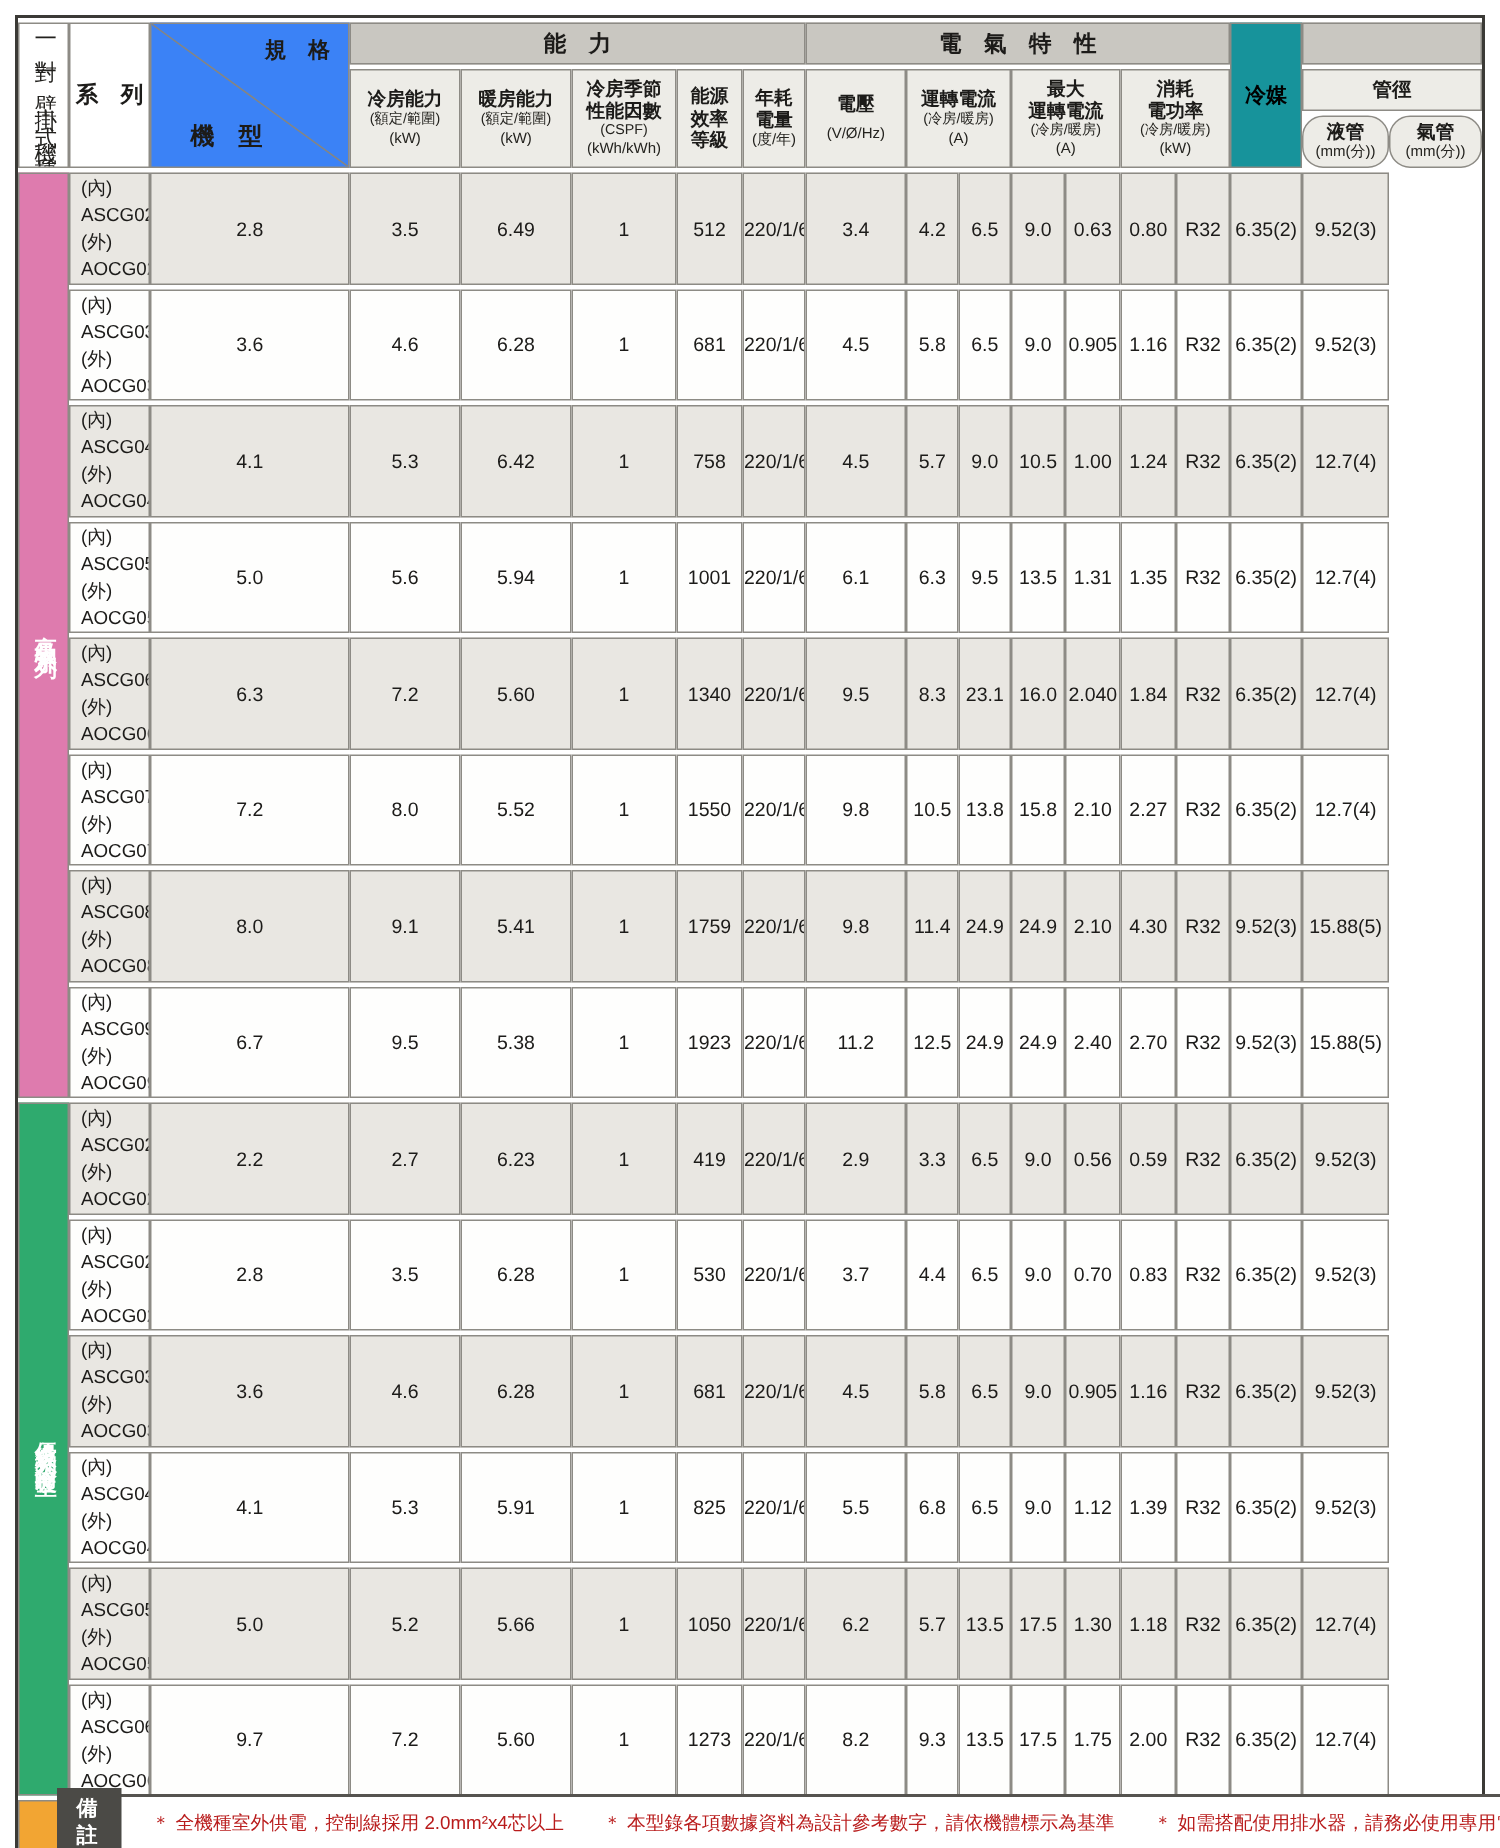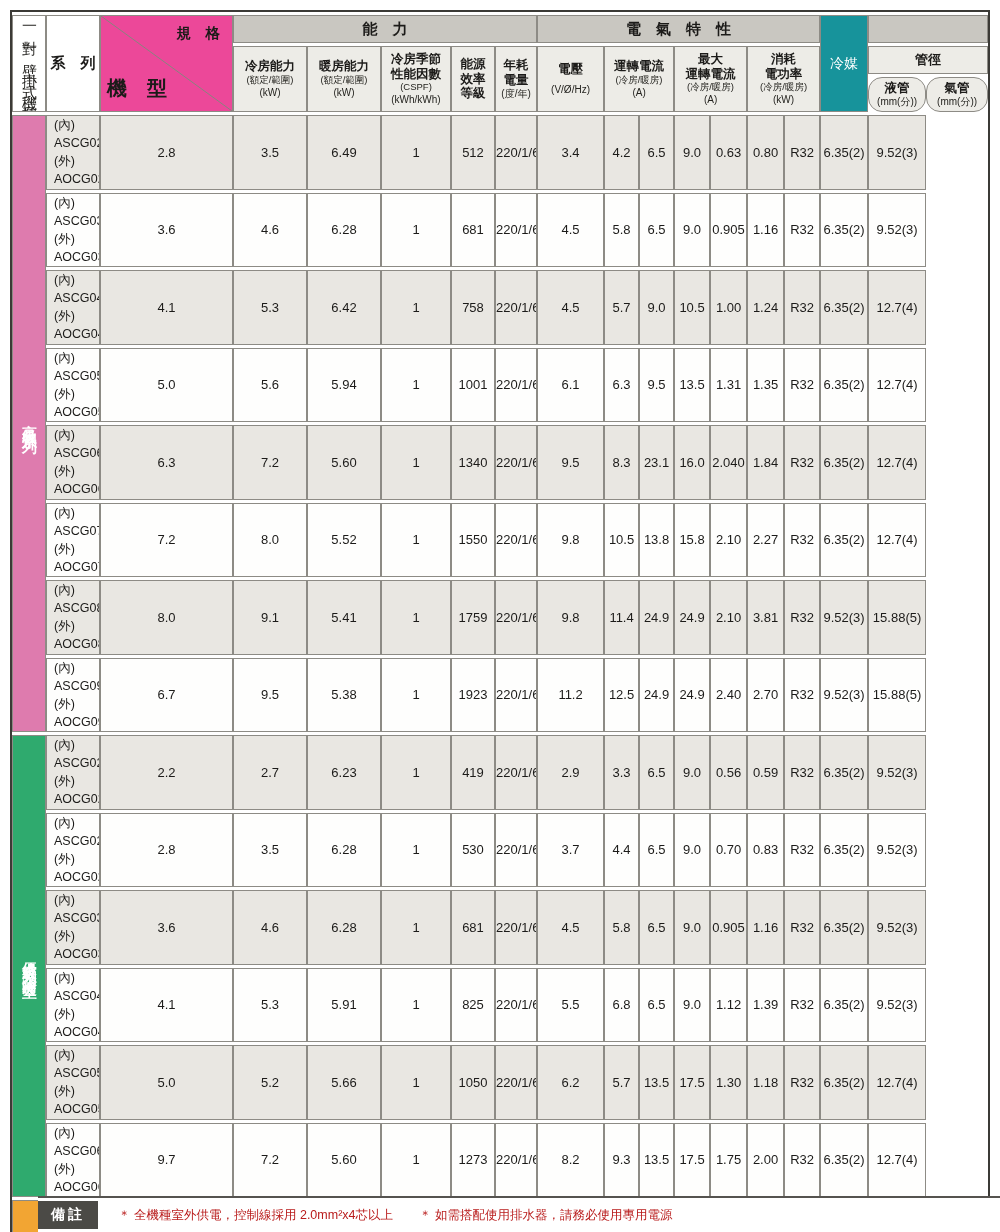--- a/index.html
+++ b/index.html
@@ -19,26 +19,26 @@
   tbody td{height:47px;}
   
   .band{background:#c9c7c1;font-size:15px;font-weight:700;text-align:center;margin-left:48px;}
   .empty-band{background:#c9c7c1;}
   .sub{background:#edece7;text-align:center;}
   .sub .t{font-size:12.5px;line-height:1.18;white-space:pre-line;font-weight:600;}
   .sub .s1{font-size:9.5px;line-height:1.25;color:#24231f;}
   .sub .s2{font-size:10px;line-height:1.3;color:#24231f;}
   .sub .gap{height:6px;}
   .series-h{background:#ffffff;font-size:15px;font-weight:700;text-align:center;}
-  .refrigerant-h{background:#17939b;color:#ffffff;font-size:14px;font-weight:400;text-align:center;}
+  .refrigerant-h{background:#17939b;color:#000000;font-size:14px;font-weight:700;text-align:center;}
   .pipe-h{background:#edece7;font-size:13px;font-weight:700;text-align:center;}
-  .diag-cell{background:#ec4899;position:relative;text-decoration:underline;}
+  .diag-cell{background:#3b82f6;position:relative;text-decoration:underline;}
   .diag-cell svg{position:absolute;left:0;top:0;width:100%;height:100%;}
   .diag-spec{position:absolute;top:8px;right:12px;font-size:14.5px;font-weight:600;}
-  .diag-model{position:absolute;bottom:9px;left:6px;font-size:20px;font-weight:600;}
+  .diag-model{position:absolute;bottom:9px;left:26px;font-size:16px;font-weight:600;}
   
   .vert-label-cell{background:#ffffff;text-align:center;}
   .vert-text{writing-mode:vertical-rl;letter-spacing:11px;font-size:15px;display:inline-block;color:#22211e;}
   
   .series-band{text-align:center;}
   .series-vert{writing-mode:vertical-rl;display:inline-block;color:#ffffff;font-weight:700;font-size:15px;letter-spacing:5px;}
   .series-vert.long{letter-spacing:3px;font-size:14.5px;}
   
   tr.stripe td{background:#e9e7e2;}
   tr.plain td{background:#fefefd;}
@@ -295,21 +295,21 @@
           <td class="val">9.1</td>
           <td class="val">5.41</td>
           <td class="val">1</td>
           <td class="val">1759</td>
           <td class="val">220/1/60</td>
           <td class="val">9.8</td>
           <td class="val">11.4</td>
           <td class="val">24.9</td>
           <td class="val">24.9</td>
           <td class="val">2.10</td>
-          <td class="val">3.81</td>
+          <td class="val">4.30</td>
           <td class="val">R32</td>
           <td class="val">9.52(3)</td>
           <td class="val">15.88(5)</td>
         </tr>
         <tr class="plain">
           <td class="model-cell">
             <div>(內) ASCG090KGTB</div>
             <div>(外) AOCG090KGTB</div>
           </td>
           <td class="val">6.7</td>
@@ -476,14 +476,15 @@
           <td class="val">6.35(2)</td>
           <td class="val">9.52(3)</td>
         </tr>
       </tbody>
   </table>
 </div>
 
 <div class="notes-bar">
   <span class="notes-badge">備註</span>
   <span class="note-item">＊ 全機種室外供電，控制線採用 2.0mm²x4芯以上</span>
+  <span class="note-item">＊ 本型錄各項數據資料為設計參考數字，請依機體標示為基準</span>
   <span class="note-item">＊ 如需搭配使用排水器，請務必使用專用電源</span>
 </div>
 
 </body></html>

